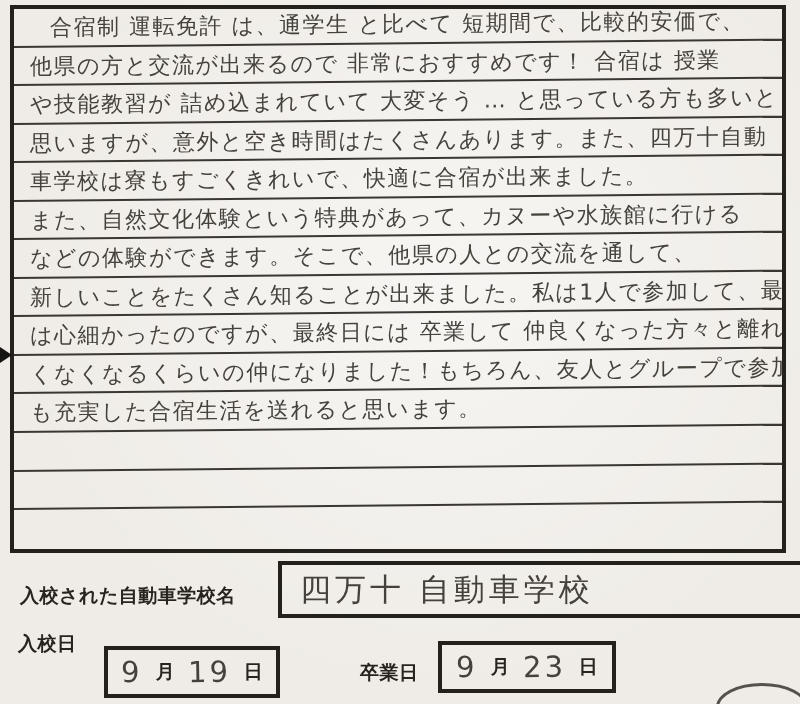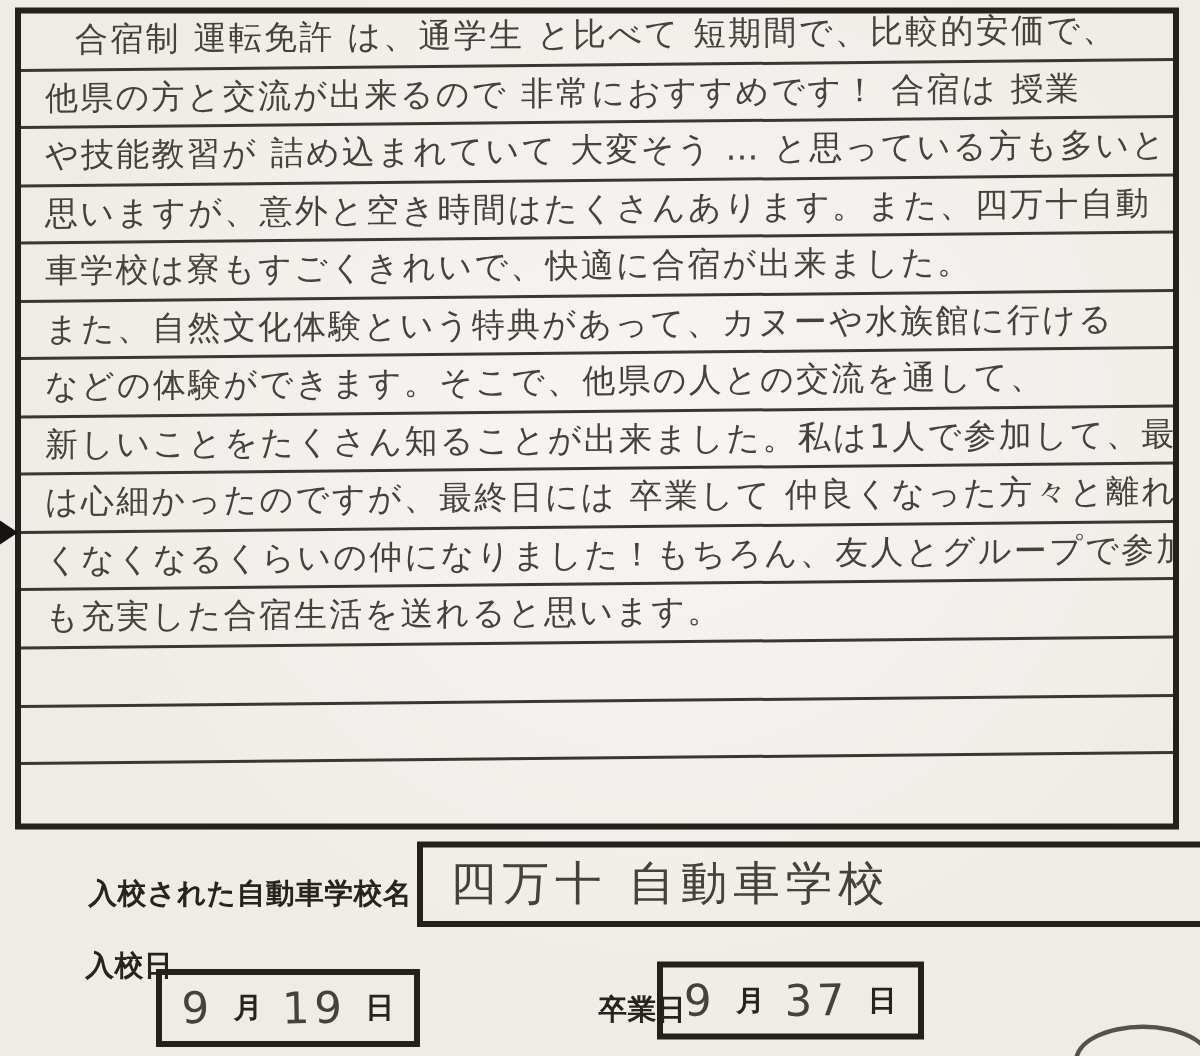--- a/index.html
+++ b/index.html
@@ -39,21 +39,21 @@
     position:absolute;left:0;top:347px;width:0;height:0;
     border-top:8px solid transparent;
     border-bottom:8px solid transparent;
     border-left:12px solid #161412;
   }
   
   .printed-label{
     position:absolute;
     font-family:Liberation Serif, serif;
     font-weight:700;font-size:19px;color:#27241f;
-    letter-spacing:0.5px;white-space:nowrap;margin-left:39px;
+    letter-spacing:0.5px;white-space:nowrap;
   }
   .school-label{left:20px;top:583px;}
   .entry-label{left:18px;top:631px;}
   .grad-label{left:360px;top:660px;text-align:center;}
   
   .value-box{
     position:absolute;border:4px solid #24211d;box-sizing:border-box;
     background:transparent;
   }
   .school-box{left:278px;top:561px;width:545px;height:57px;}
@@ -119,19 +119,19 @@
     <span class="hand-num">9</span>
     <span class="unit">月</span>
     <span class="hand-num">19</span>
     <span class="unit">日</span>
   </div>
 
   <div class="printed-label grad-label">卒業日</div>
   <div class="value-box date-box grad-box">
     <span class="hand-num">9</span>
     <span class="unit">月</span>
-    <span class="hand-num">37</span>
+    <span class="hand-num">23</span>
     <span class="unit">日</span>
   </div>
 
   <div class="stamp-oval"></div>
 
 </div>
 
 </body></html>

